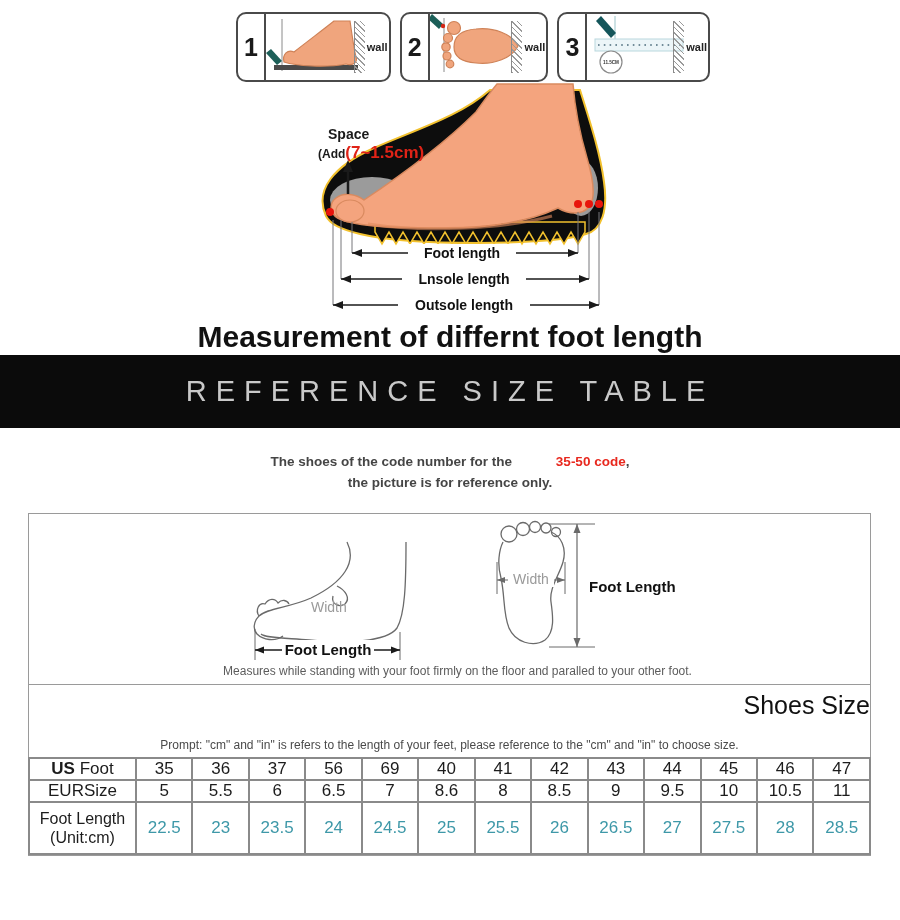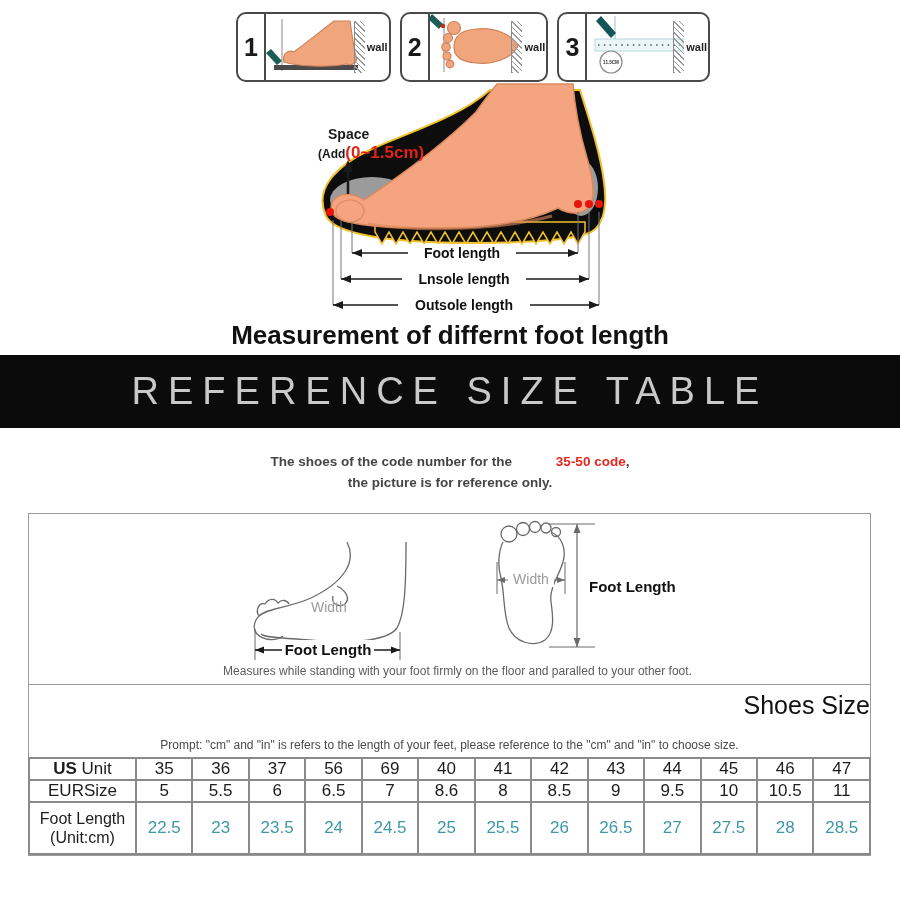--- a/index.html
+++ b/index.html
@@ -18,26 +18,26 @@
               border-left:1px solid #8a8a8a;}
   .wall-label{position:absolute;right:1px;top:50%;transform:translateY(-50%);
               font-weight:bold;font-size:11px;color:#222;}
 
   
   .fig{position:absolute;left:290px;top:82px;width:340px;height:236px;}
   .space-label{position:absolute;left:328px;top:126px;font-weight:bold;font-size:14px;color:#1a1a1a;}
   .space-add{position:absolute;left:318px;top:143px;font-weight:bold;font-size:12px;color:#1a1a1a;white-space:nowrap;}
   .space-add .red{font-size:17px;color:#e02317;}
   .fig-heading{position:absolute;left:0;top:320px;width:100%;text-align:center;
-               font-weight:bold;font-size:26px;color:#111;}
+               font-weight:bold;font-size:30px;color:#111;}
 
   
   .banner{position:absolute;left:0;top:355px;width:100%;height:73px;background:#0b0b0b;
           display:flex;align-items:center;justify-content:center;}
-  .banner-text{color:#c9c9c9;font-size:38px;letter-spacing:9px;font-weight:normal;}
+  .banner-text{color:#c9c9c9;font-size:29px;letter-spacing:9px;font-weight:normal;}
 
   
   .note{position:absolute;left:0;top:451px;width:100%;text-align:center;
         font-size:13.5px;font-weight:bold;color:#454545;line-height:21px;}
   .note .red{color:#e8281e;margin-left:40px;}
 
   
   .refbox{position:absolute;left:28px;top:513px;width:841px;background:#fff;
           border:1px solid #9a9a9a;}
   .diagrams{position:relative;height:170px;border-bottom:1px solid #9a9a9a;}
@@ -169,21 +169,21 @@
     <g>
       <line x1="43" y1="223" x2="309" y2="223" stroke="#1a1a1a" stroke-width="1.6"></line>
       <polygon points="43,223 53,219 53,227" fill="#1a1a1a"></polygon>
       <polygon points="309,223 299,219 299,227" fill="#1a1a1a"></polygon>
       <rect x="108" y="214" width="132" height="17" fill="#ffffff"></rect>
       <text x="174" y="228" font-size="14" font-weight="bold" fill="#111" text-anchor="middle">Outsole length</text>
     </g>
   </svg>
 
   <div class="space-label">Space</div>
-  <div class="space-add"><span>(Add</span><span class="red">(0~1.5cm)</span></div>
+  <div class="space-add"><span>(Add</span><span class="red">(7~1.5cm)</span></div>
 
   <div class="fig-heading">Measurement of differnt foot length</div>
 
   <div class="banner">
     <div class="banner-text">REFERENCE SIZE TABLE</div>
   </div>
 
   <div class="note">
     <div><span>The shoes of the code number for the </span><span class="red">35-50 code</span><span>,</span></div>
     <div>the picture is for reference only.</div>
@@ -244,21 +244,21 @@
     </div>
 
     <div class="sizehead">
       <div class="shoes-title">Shoes Size</div>
       <div class="prompt">Prompt: "cm" and "in" is refers to the length of your feet, please reference to the "cm" and "in" to choose size.</div>
     </div>
 
     <table class="sizes">
       <tbody>
       <tr class="r1">
-        <td class="lab"><b>US</b><span> Unit</span></td>
+        <td class="lab"><b>US</b><span> Foot</span></td>
         <td>35</td>
         <td>36</td>
         <td>37</td>
         <td>56</td>
         <td>69</td>
         <td>40</td>
         <td>41</td>
         <td>42</td>
         <td>43</td>
         <td>44</td>

